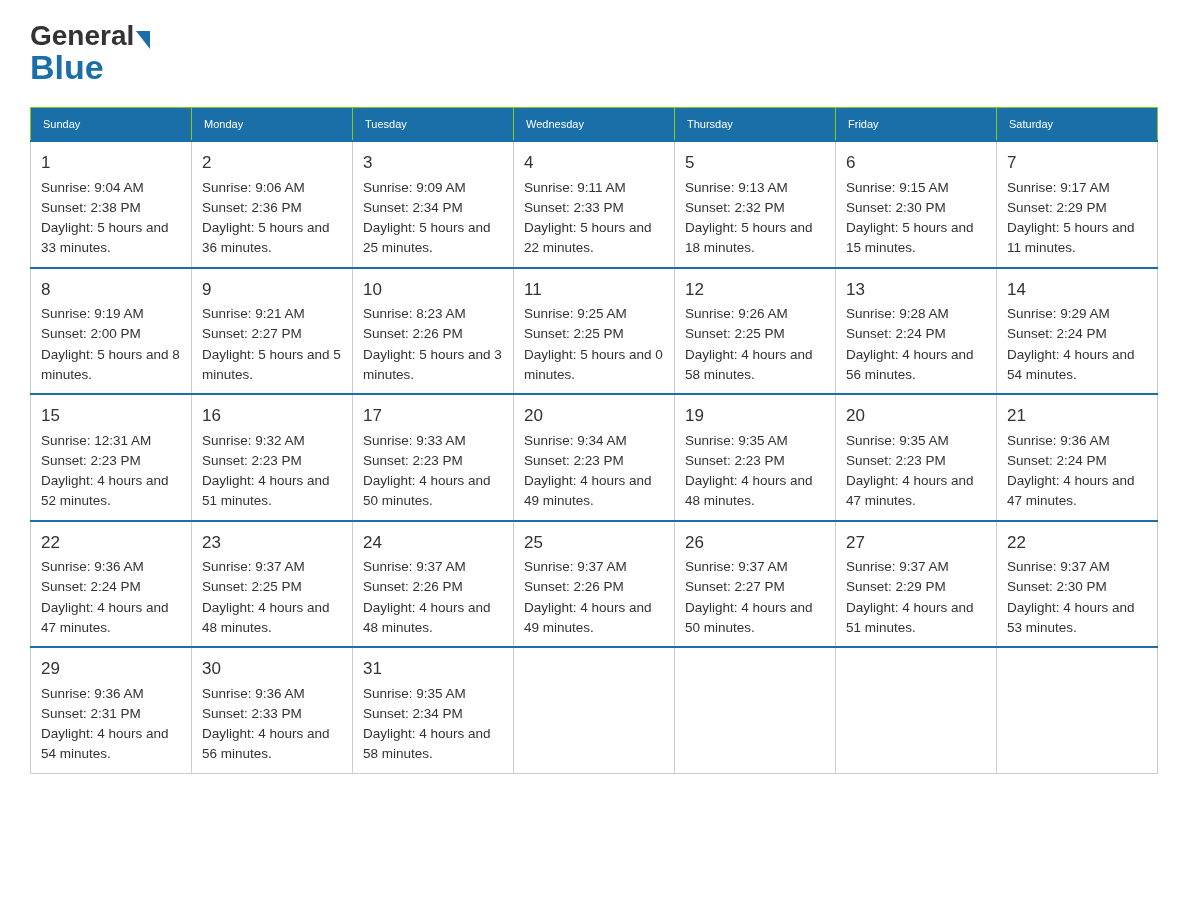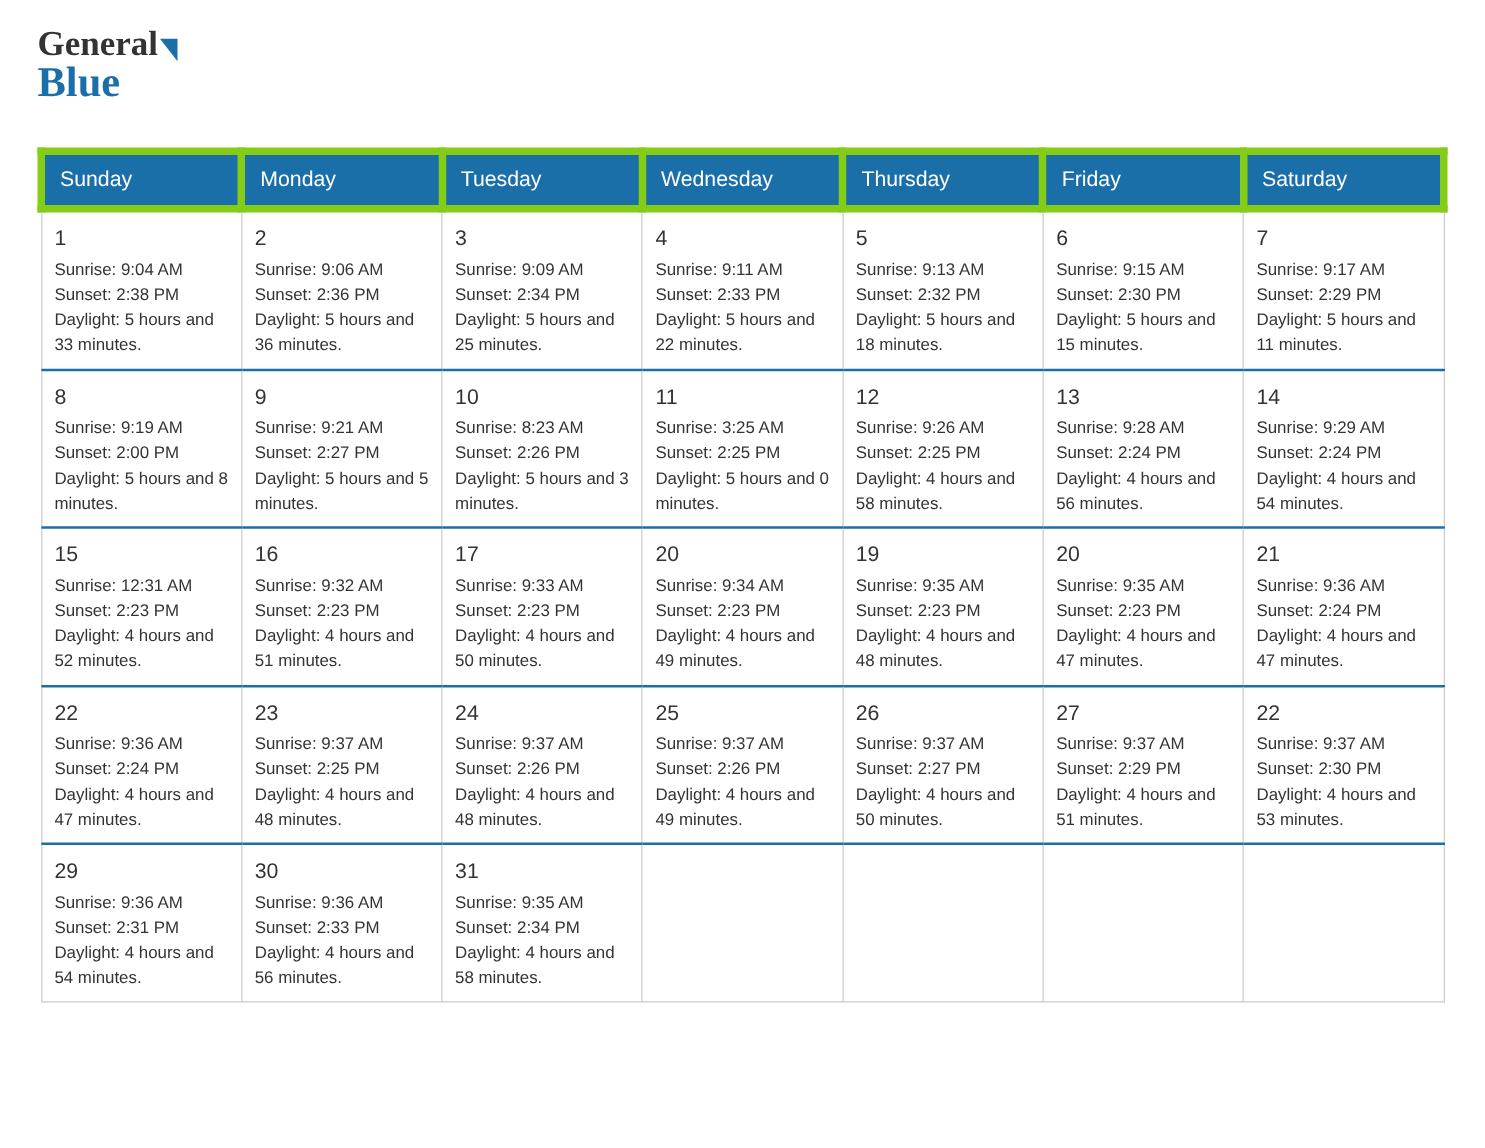--- a/index.html
+++ b/index.html
@@ -7,22 +7,21 @@
       font-family: Arial, sans-serif;
       background: #fff;
       padding: 20px 30px;
       width: 1188px;
       min-height: 918px;
     }
     .header {
       display: flex;
       justify-content: space-between;
       align-items: flex-start;
-      margin-bottom: 32px;
-      font-family: Liberation Serif, serif;
+      margin-bottom: 20px;
     }
     .logo {
       display: flex;
       flex-direction: column;
       align-items: flex-start;
     }
     .logo-text {
       font-size: 28px;
       font-weight: bold;
       color: #333;
@@ -61,25 +60,25 @@
       margin-top: 4px;
     }
     .calendar {
       width: 100%;
       border-collapse: collapse;
       border: 1px solid #1a6fa8;
     }
     .calendar th {
       background-color: #1a6fa8;
       color: #fff;
-      font-size: 17px;
+      font-size: 11px;
       font-weight: normal;
       padding: 10px 12px;
       text-align: left;
-      border: 6px solid #84cc16;
+      border: 1px solid #84cc16;
     }
     .calendar td {
       vertical-align: top;
       padding: 8px 10px;
       border: 1px solid #ccc;
       width: 14.28%;
       font-size: 13.5px;
       color: #333;
       line-height: 1.5;
       min-height: 100px;
@@ -191,21 +190,21 @@
         <span>Daylight: 5 hours and 5 minutes.</span>
       </td>
         <td>
         <span class="day-num">10</span>
         <span>Sunrise: 8:23 AM</span><br>
         <span>Sunset: 2:26 PM</span><br>
         <span>Daylight: 5 hours and 3 minutes.</span>
       </td>
         <td>
         <span class="day-num">11</span>
-        <span>Sunrise: 3:25 AM</span><br>
+        <span>Sunrise: 9:25 AM</span><br>
         <span>Sunset: 2:25 PM</span><br>
         <span>Daylight: 5 hours and 0 minutes.</span>
       </td>
         <td>
         <span class="day-num">12</span>
         <span>Sunrise: 9:26 AM</span><br>
         <span>Sunset: 2:25 PM</span><br>
         <span>Daylight: 4 hours and 58 minutes.</span>
       </td>
         <td>

